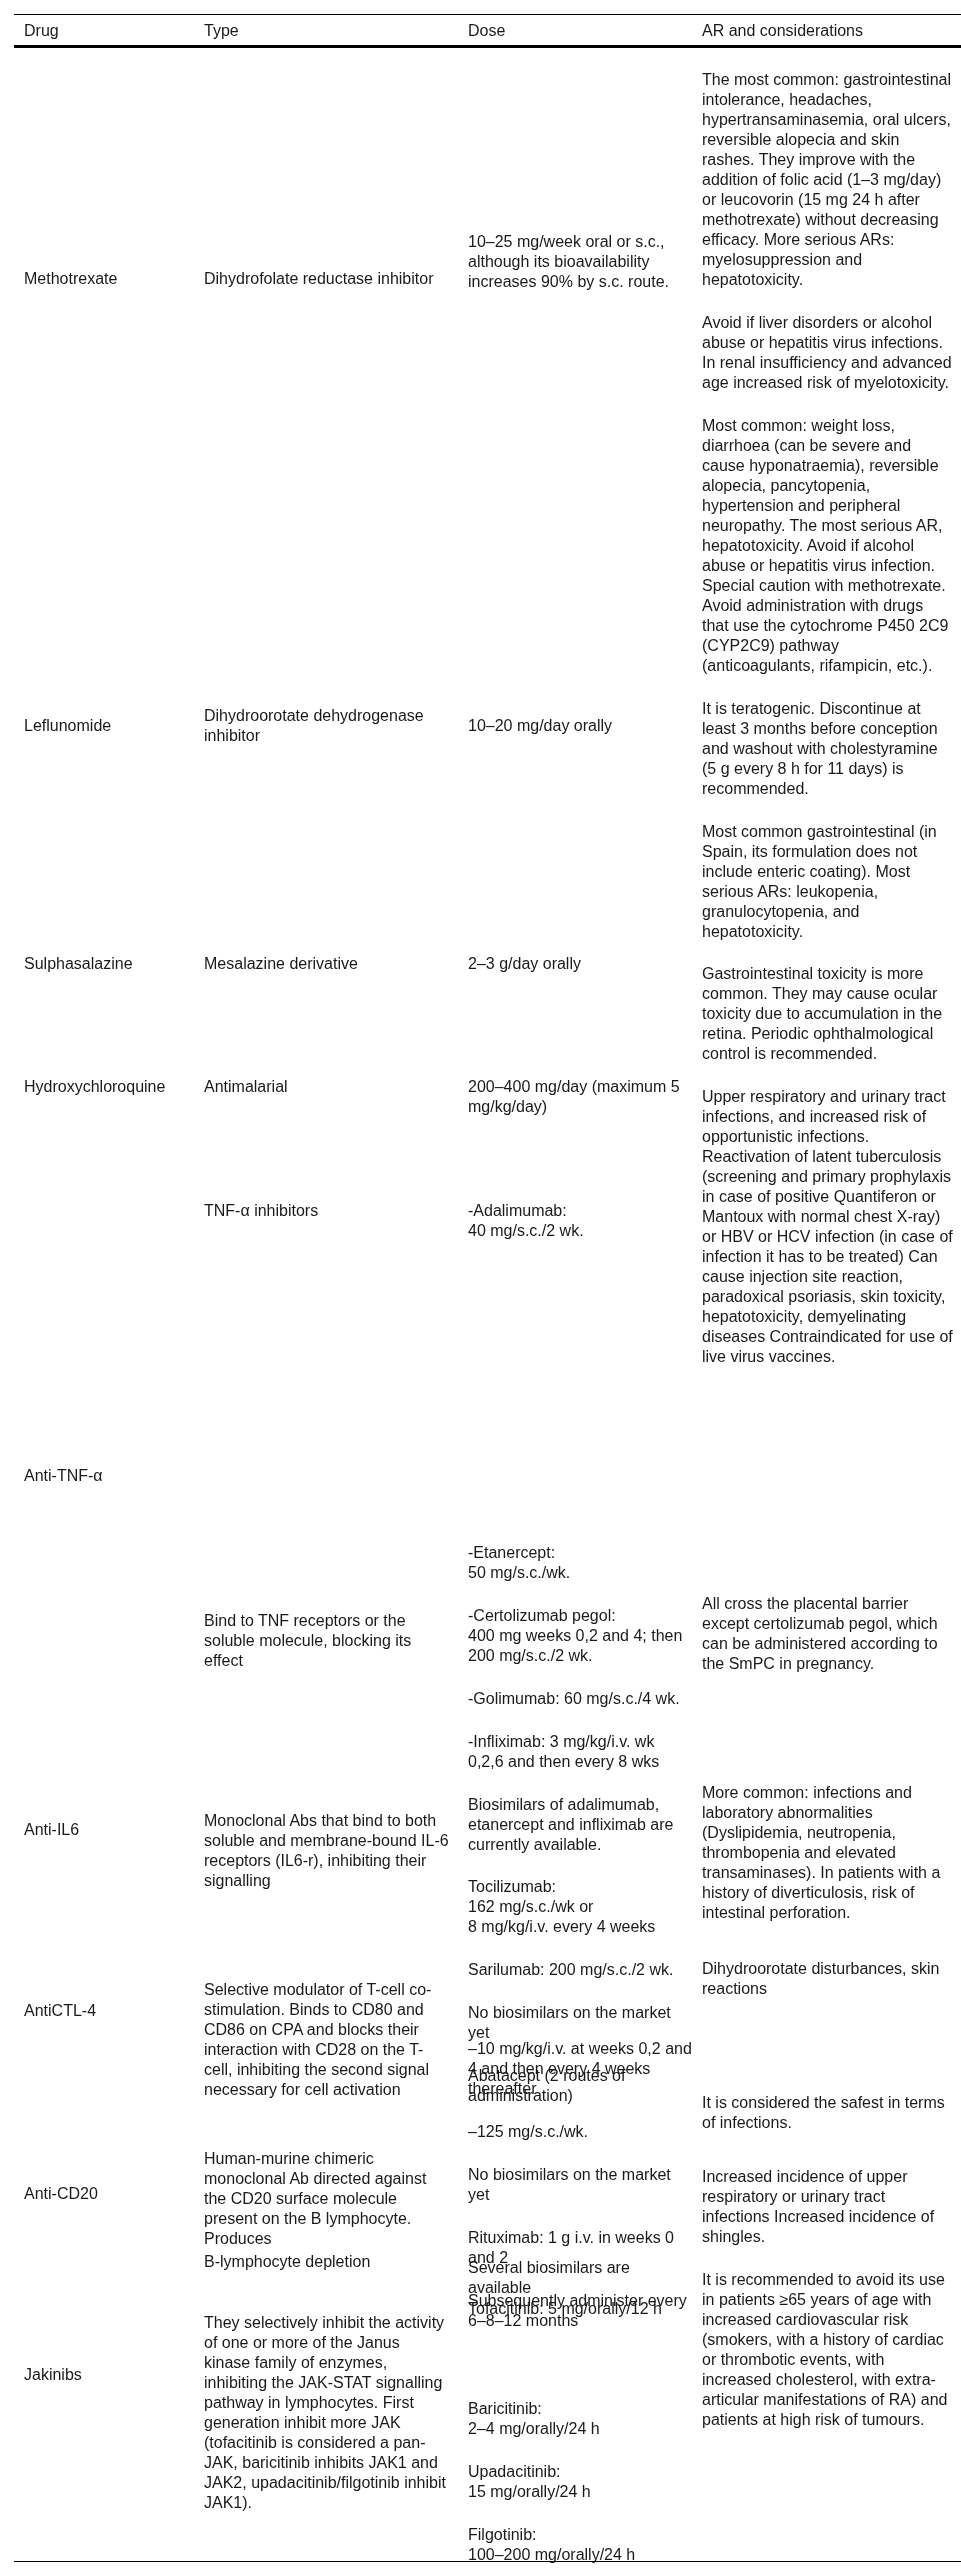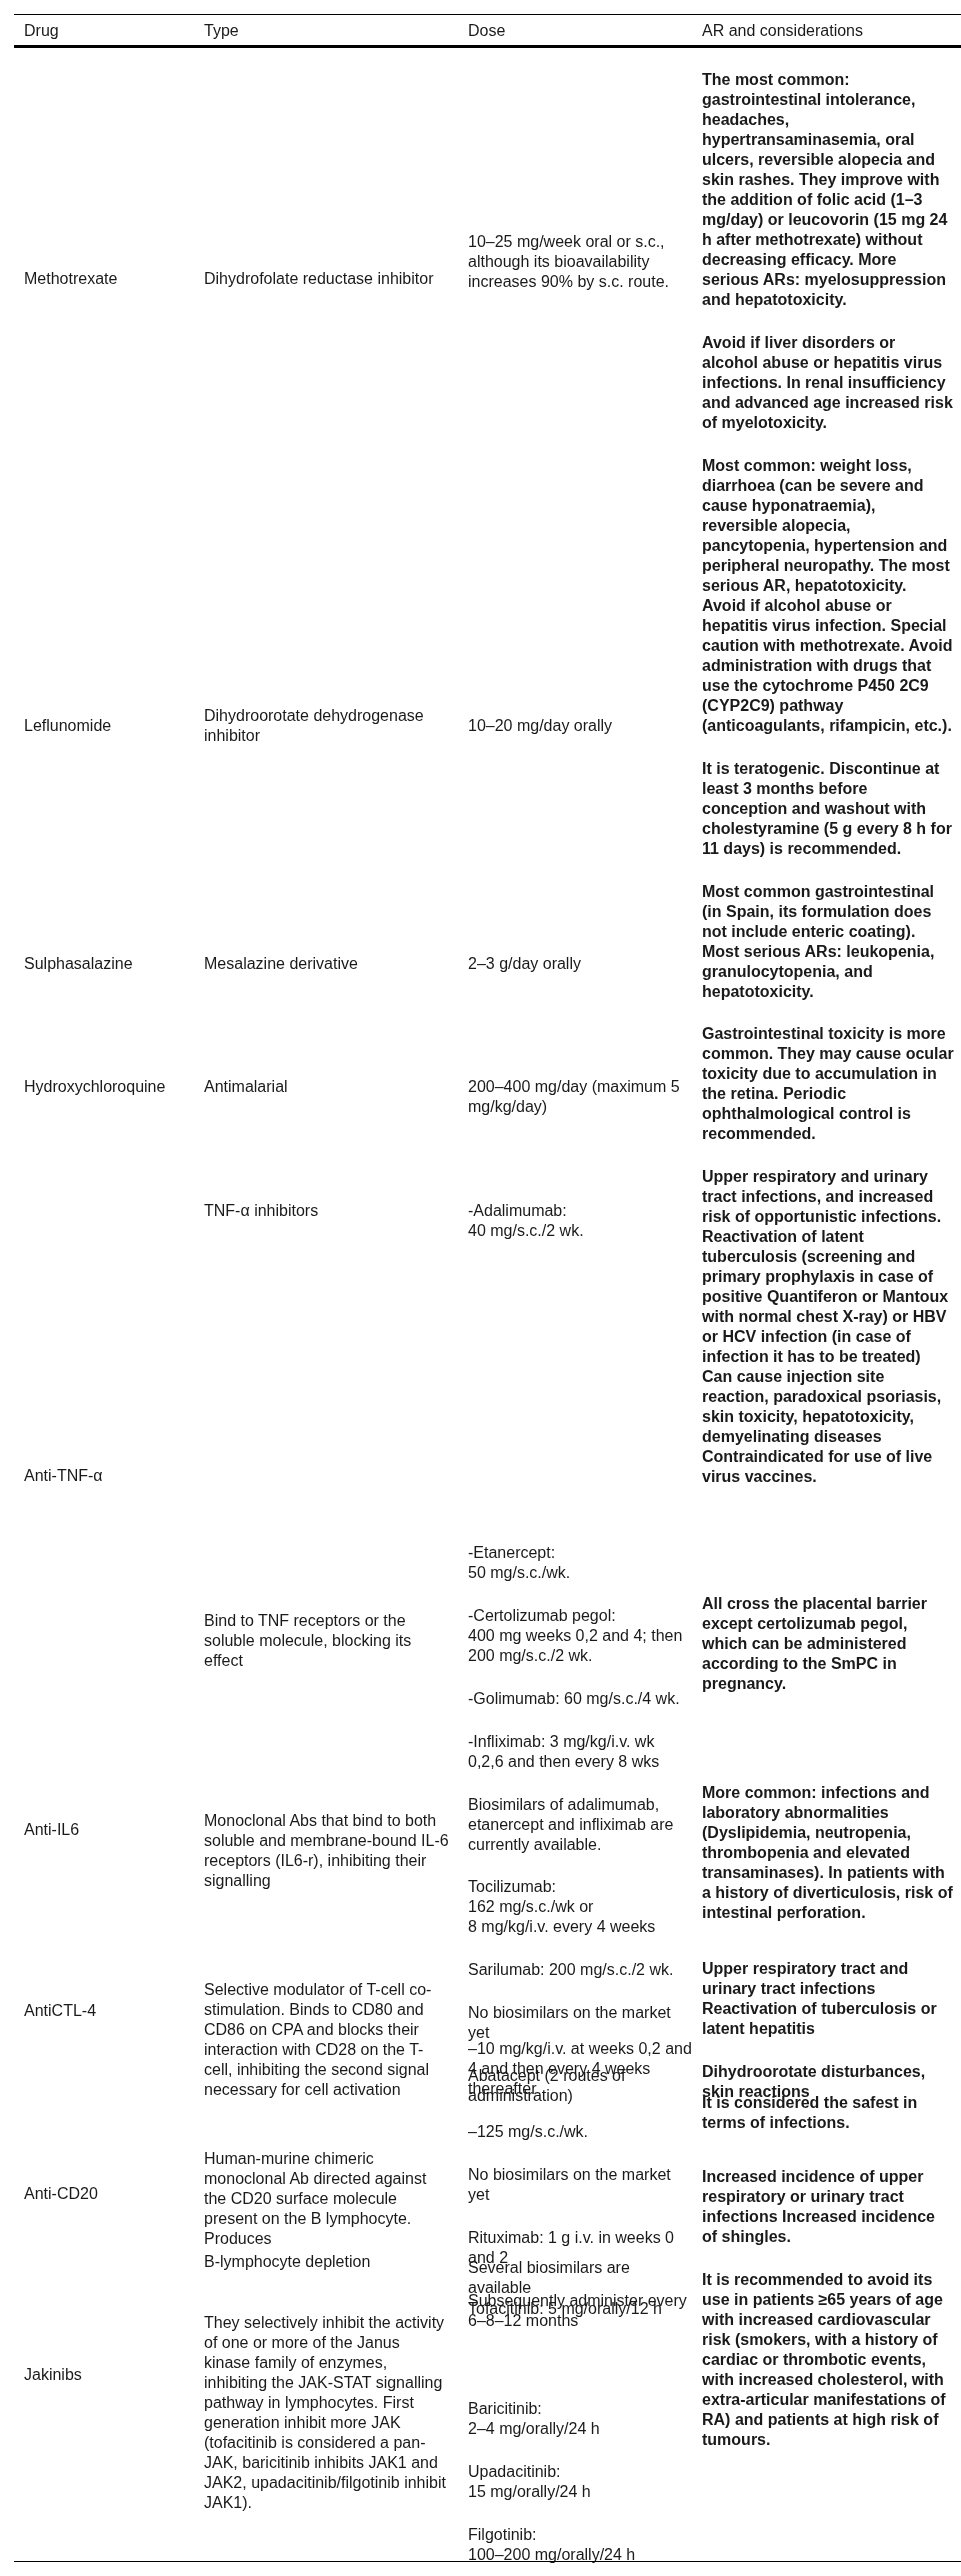--- a/index.html
+++ b/index.html
@@ -7,21 +7,21 @@
          font-family:"Liberation Sans", sans-serif; font-size:16px; line-height:20px; color:#1a1a1a; }
   .rule { position:absolute; left:14.4px; width:947px; background:#000; }
   .rule.top { top:14.4px; height:1px; }
   .rule.head { top:45px; height:2.9px; }
   .rule.bottom { top:2561px; height:1px; }
   .hcell { position:absolute; top:21px; white-space:nowrap; }
   .cell { position:absolute; white-space:pre-line; }
   .c-drug { left:24px; width:173px; }
   .c-type { left:204px; width:245px; }
   .c-dose { left:468px; width:226px; }
-  .c-ar { left:702px; width:252px;font-weight:bold; }
+  .c-ar { left:702px; width:252px; }
   .para { display:block; margin-bottom:2.9px; }
 </style>
 </head>
 <body>
 
 <div>
   <div class="rule top"></div>
   <div class="hcell" style="left:24px">Drug</div>
   <div class="hcell" style="left:204px">Type</div>
   <div class="hcell" style="left:468px">Dose</div>
@@ -94,21 +94,20 @@
     <span class="para">Avoid if liver disorders or alcohol abuse or hepatitis virus infections. In renal insufficiency and advanced age increased risk of myelotoxicity.</span>
     <span class="para">Most common: weight loss, diarrhoea (can be severe and cause hyponatraemia), reversible alopecia, pancytopenia, hypertension and peripheral neuropathy. The most serious AR, hepatotoxicity. Avoid if alcohol abuse or hepatitis virus infection. Special caution with methotrexate. Avoid administration with drugs that use the cytochrome P450 2C9 (CYP2C9) pathway (anticoagulants, rifampicin, etc.).</span>
     <span class="para">It is teratogenic. Discontinue at least 3 months before conception and washout with cholestyramine (5 g every 8 h for 11 days) is recommended.</span>
     <span class="para">Most common gastrointestinal (in Spain, its formulation does not include enteric coating). Most serious ARs: leukopenia, granulocytopenia, and hepatotoxicity.</span>
     <span class="para">Gastrointestinal toxicity is more common. They may cause ocular toxicity due to accumulation in the retina. Periodic ophthalmological control is recommended.</span>
     <span class="para">Upper respiratory and urinary tract infections, and increased risk of opportunistic infections. Reactivation of latent tuberculosis (screening and primary prophylaxis in case of positive Quantiferon or Mantoux with normal chest X-ray) or HBV or HCV infection (in case of infection it has to be treated) Can cause injection site reaction, paradoxical psoriasis, skin toxicity, hepatotoxicity, demyelinating diseases Contraindicated for use of live virus vaccines.</span>
   </div>
   <div class="cell c-ar" style="top:1594px">All cross the placental barrier except certolizumab pegol, which can be administered according to the SmPC in pregnancy.</div>
   <div class="cell c-ar" style="top:1783px">More common: infections and laboratory abnormalities (Dyslipidemia, neutropenia, thrombopenia and elevated transaminases). In patients with a history of diverticulosis, risk of intestinal perforation.</div>
   <div class="cell c-ar" style="top:1939px">
-    <span class="para">Upper respiratory tract and urinary tract infections Reactivation of tuberculosis or latent hepatitis</span>
     <span class="para">Dihydroorotate disturbances, skin reactions</span>
   </div>
   <div class="cell c-ar" style="top:2093px">It is considered the safest in terms of infections.</div>
   <div class="cell c-ar" style="top:2147px">
     <span class="para">Increased incidence of upper respiratory or urinary tract infections Increased incidence of shingles.</span>
     <span class="para">It is recommended to avoid its use in patients ≥65 years of age with increased cardiovascular risk (smokers, with a history of cardiac or thrombotic events, with increased cholesterol, with extra-articular manifestations of RA) and patients at high risk of tumours.</span>
   </div>
 
   <div class="rule bottom"></div>
 </div>

